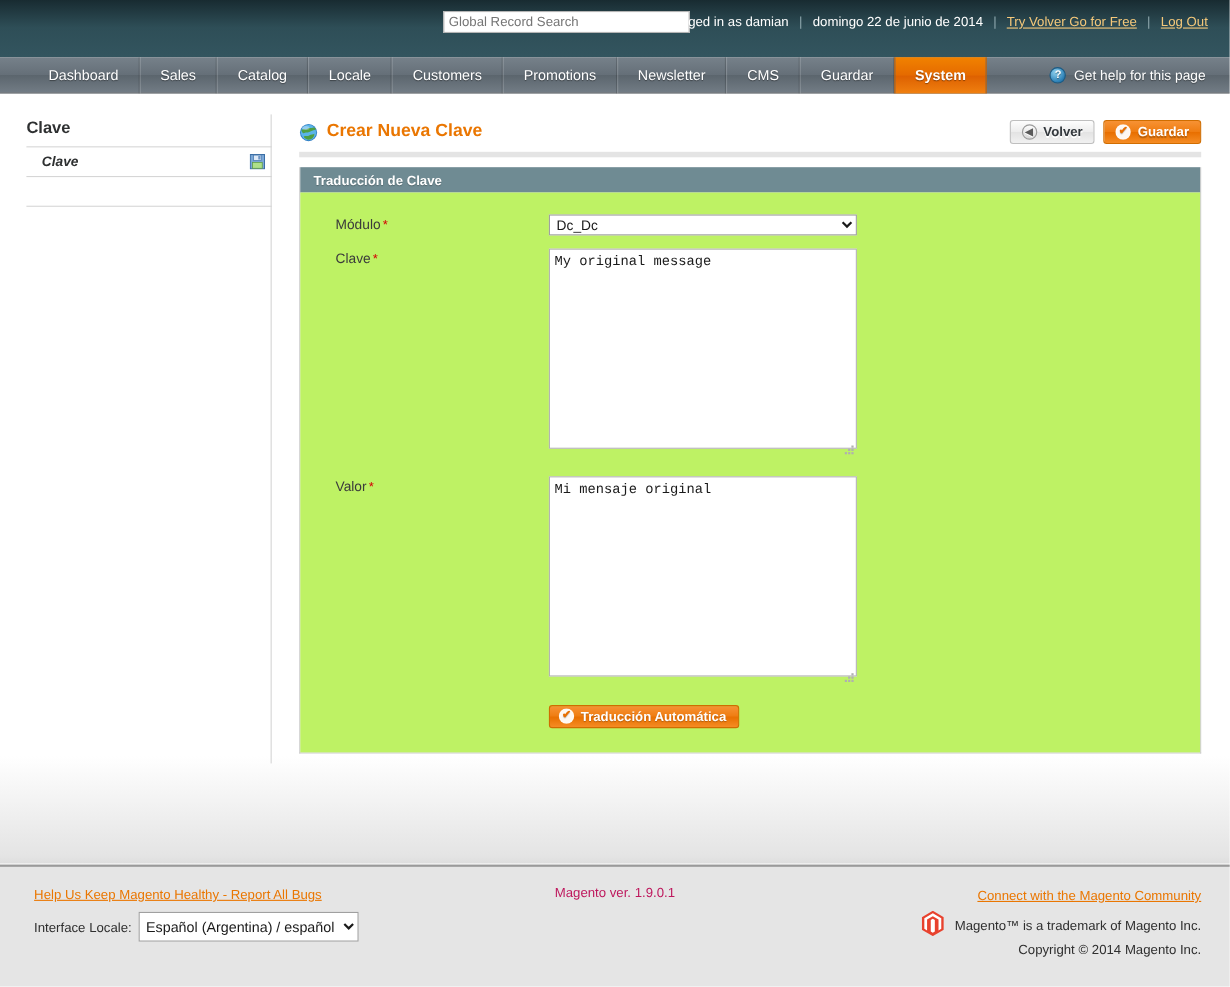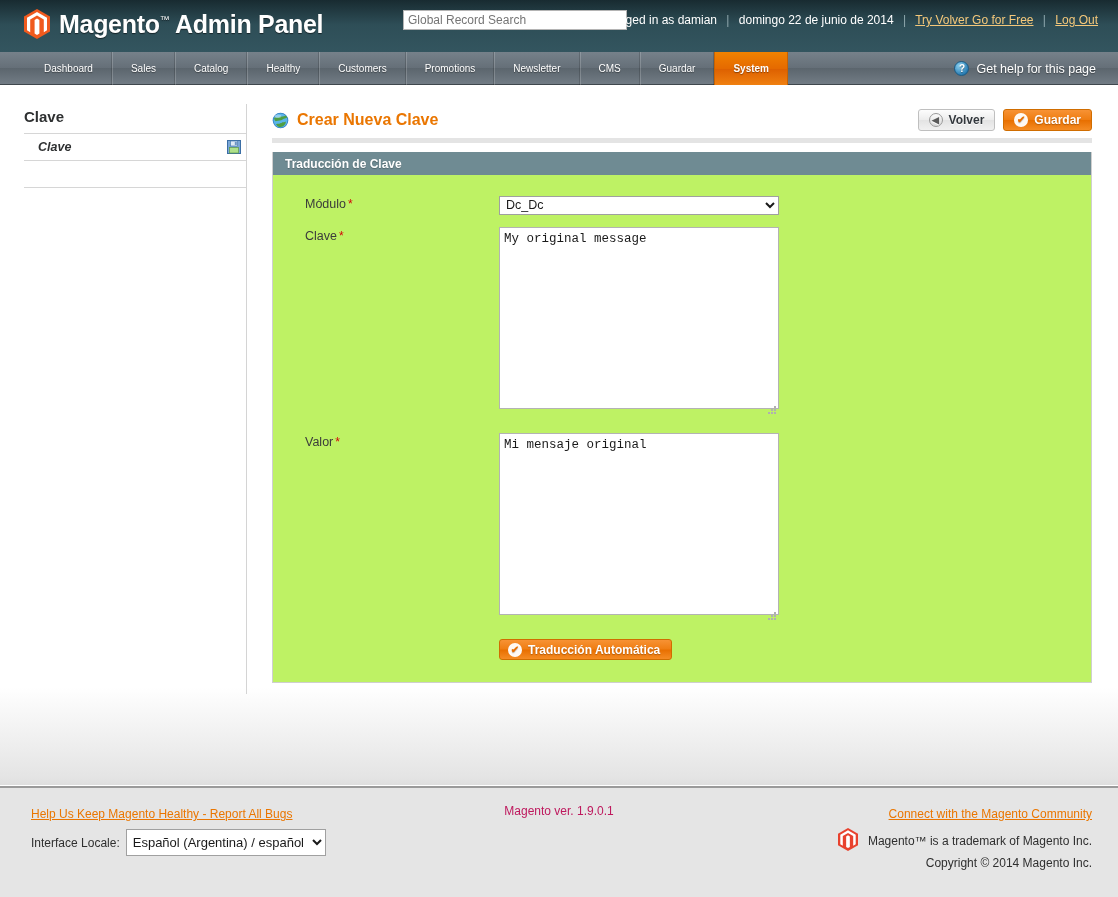--- a/index.html
+++ b/index.html
@@ -60,21 +60,21 @@
     position: absolute; left: 0; top: 52px; width: 1118px; height: 33px;
     background: linear-gradient(to bottom, #76818a 0%, #656f78 50%, #5b656d 51%, #727c85 100%);
     border-bottom: 1px solid #3f474d;
   }
   .nav-items { display: flex; height: 33px; padding-left: 26px; }
   .nav-item {
     position: relative;
     display: flex; align-items: center;
     padding: 0 18px;
     color: #ffffff;
-    font-size: 10px;
+    font-size: 13px;
     text-shadow: 0 1px 1px rgba(0,0,0,.4);
     cursor: pointer;
     border-left: 1px solid rgba(255,255,255,.18);
     border-right: 1px solid rgba(0,0,0,.16);
     height: 33px;
   }
   .nav-item:first-child { border-left: none; }
   .nav-item.active {
     background: linear-gradient(to bottom, #f18200 0%, #e56a00 50%, #dd6000 51%, #f08010 100%);
     color: #ffffff; font-weight: bold;
@@ -290,50 +290,40 @@
   .tm-row { display: flex; align-items: flex-end; justify-content: flex-end; margin-top: 4px; }
   .tm-logo { width: 20px; height: 23px; margin-right: 10px; }
   .copy-row { margin-top: 2px; }
 </style>
 </head>
 <body>
 
 <div class="page">
 
   <div class="header">
-    <div class="logo-wrap">
-      <span class="logo-mark">
-        <svg width="26" height="30" viewBox="0 0 26 30">
-          <polygon points="13,0 26,7.5 26,22.5 13,30 0,22.5 0,7.5" fill="#f05a1e"></polygon>
-          <polygon points="13,3 23,8.7 23,21.3 19.8,23.2 19.8,10.5 13,6.6 6.2,10.5 6.2,23.2 3,21.3 3,8.7" fill="#ffffff"></polygon>
-          <polygon points="13,9.6 15.4,11 15.4,24.6 13,26 10.6,24.6 10.6,11" fill="#ffffff"></polygon>
-        </svg>
-      </span>
-      <span class="logo-text"><span>Magento</span><span class="tm">™</span> <span class="light">Admin Panel</span></span>
-    </div>
 
     <input class="search-box" type="text" placeholder="Global Record Search" style="">
 
     <div class="header-meta">
       <span>Logged in as damian</span>
       <span class="sep">|</span>
       <span>domingo 22 de junio de 2014</span>
       <span class="sep">|</span>
       <a href="#">Try Volver Go for Free</a>
       <span class="sep">|</span>
       <a href="#">Log Out</a>
     </div>
   </div>
 
   <div class="nav">
     <div class="nav-items">
       <div class="nav-item">Dashboard</div>
       <div class="nav-item">Sales</div>
       <div class="nav-item">Catalog</div>
-      <div class="nav-item">Healthy</div>
+      <div class="nav-item">Locale</div>
       <div class="nav-item">Customers</div>
       <div class="nav-item">Promotions</div>
       <div class="nav-item">Newsletter</div>
       <div class="nav-item">CMS</div>
       <div class="nav-item">Guardar</div>
       <div class="nav-item active">System</div>
     </div>
     <div class="nav-help">
       <span class="help-icon">?</span>
       <span>Get help for this page</span>

